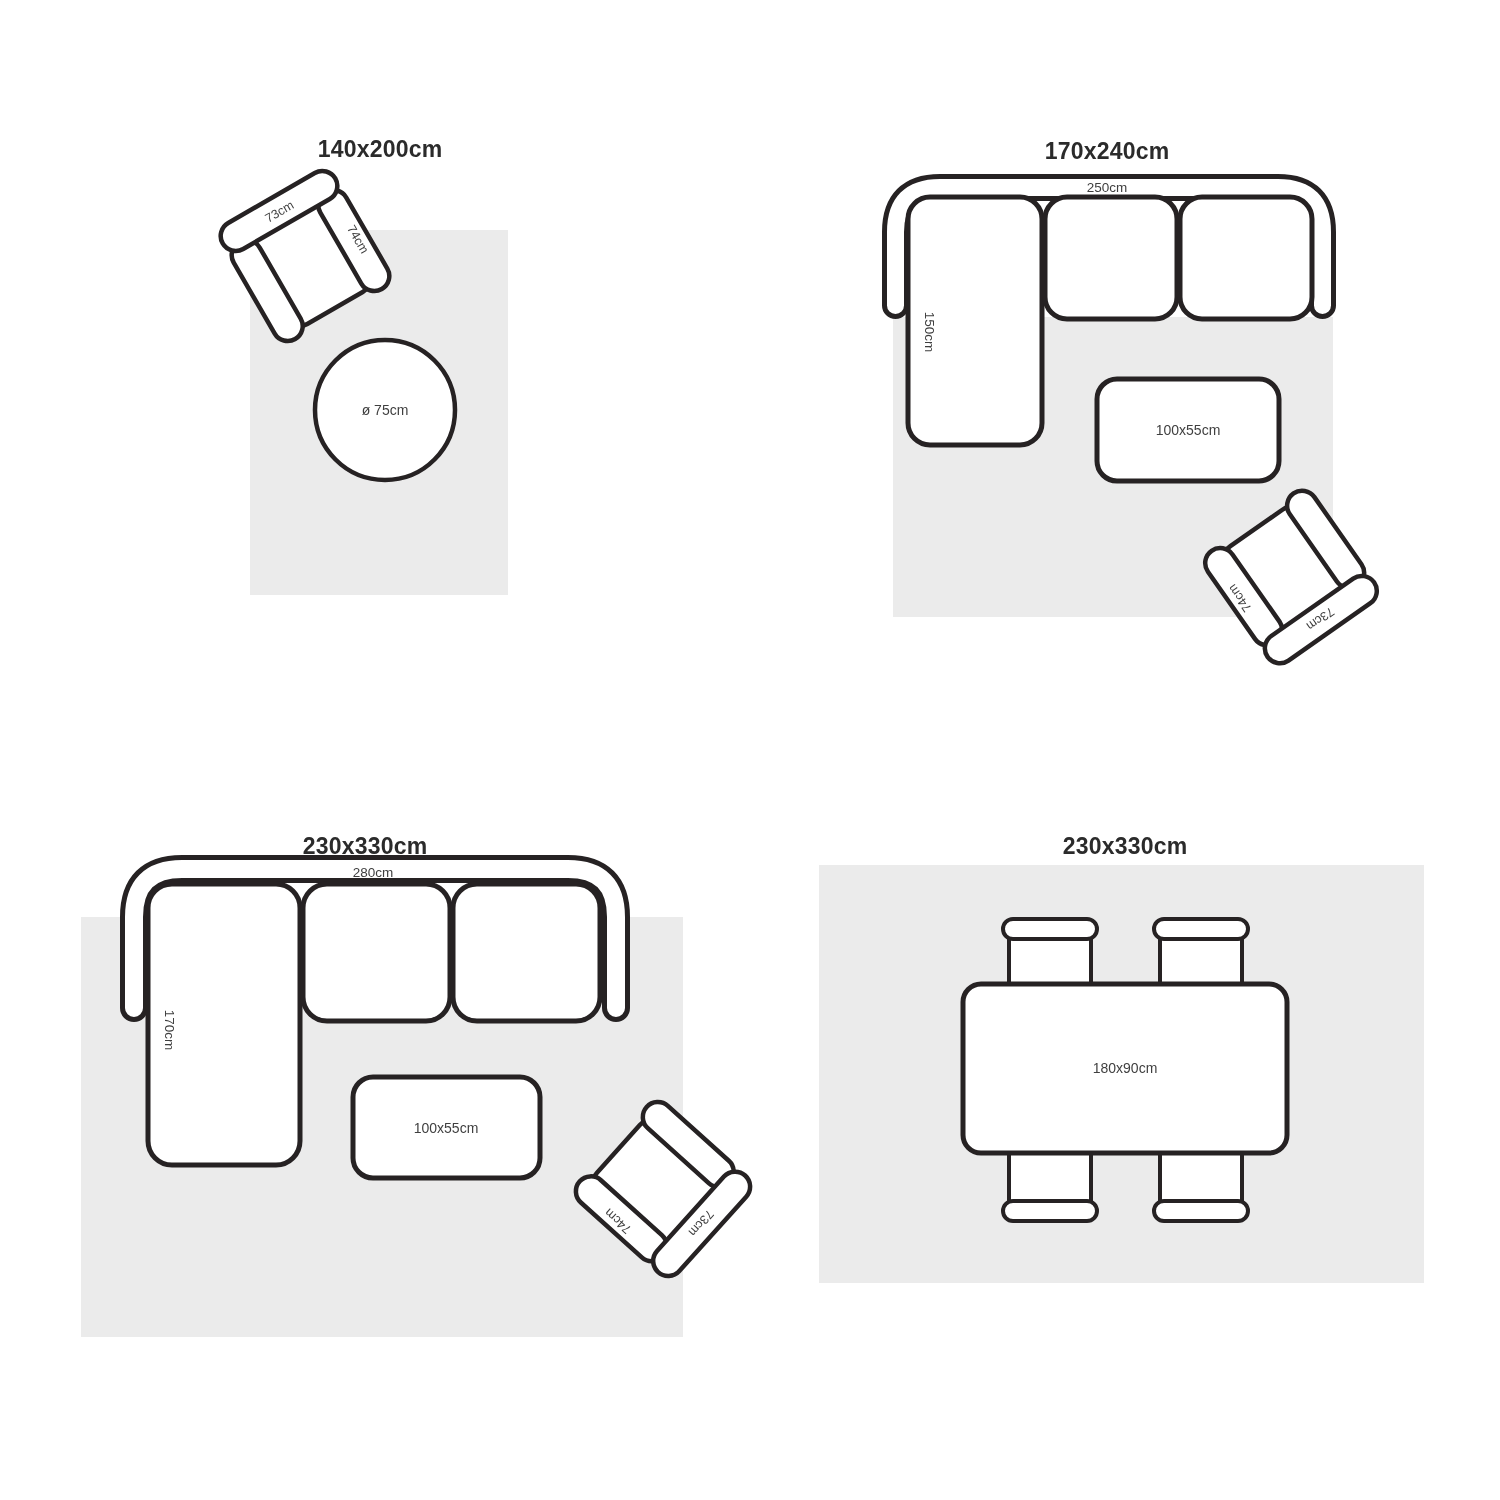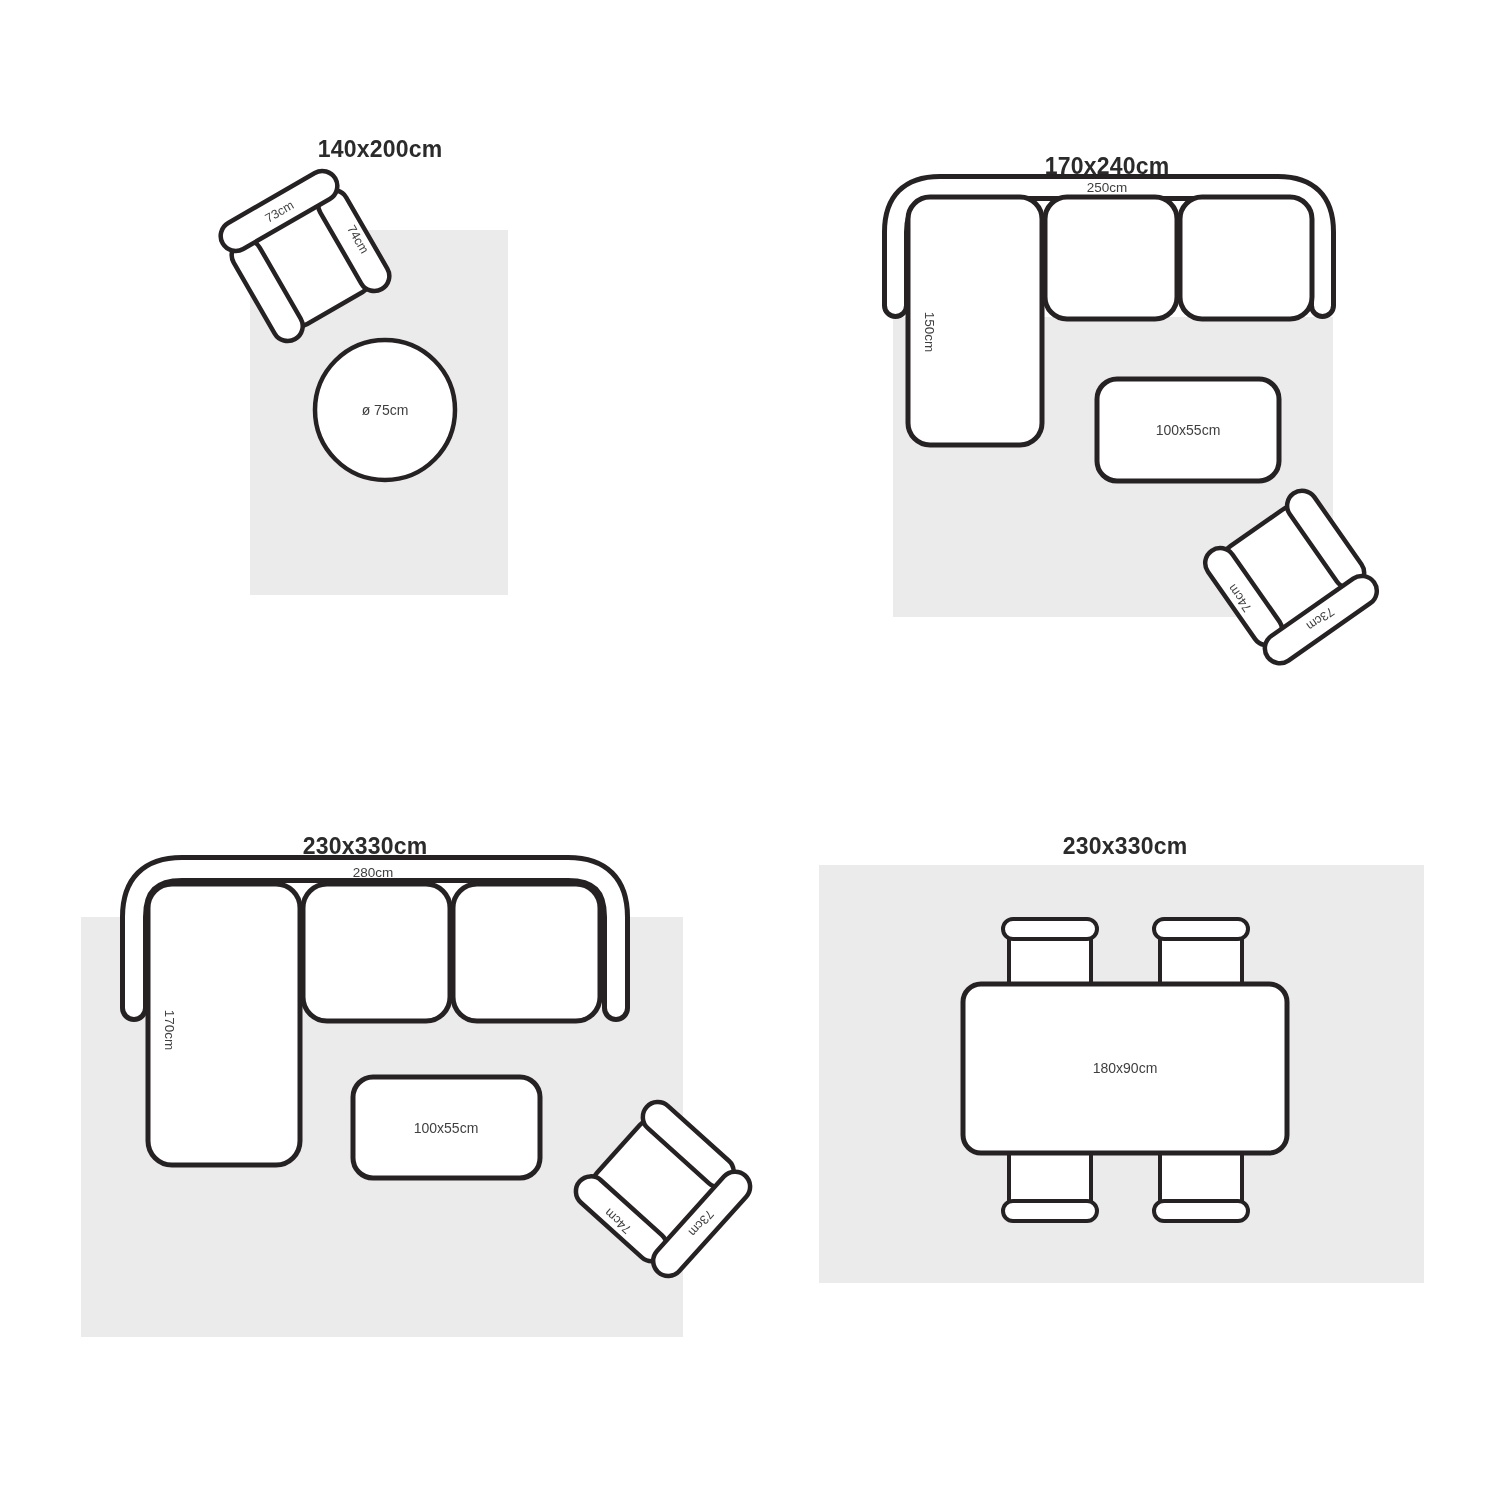--- a/index.html
+++ b/index.html
@@ -53,21 +53,21 @@
       </g>
 
       <g>
         <circle class="piece-c" cx="385" cy="410" r="70"></circle>
         <text class="lbl lbl-lg" x="385" y="415" text-anchor="middle">ø 75cm</text>
       </g>
     </svg>
   </section>
 
   <section class="quadrant">
-    <h2 class="title" style="left:1107px; top:134px;">170x240cm</h2>
+    <h2 class="title" style="left:1107px; top:119px;">170x240cm</h2>
     <div class="rug" style="left:893px; top:317px; width:440px; height:300px;"></div>
     <svg class="layer" width="1500" height="1500" viewBox="0 0 1500 1500">
 
       <g>
         <path class="band-outer" stroke-width="27" d="M 895.5,305.5 L 895.5,232 Q 895.5,187.5 940,187.5 L 1278,187.5 Q 1322.5,187.5 1322.5,232 L 1322.5,305.5"></path>
         <path class="band-inner" stroke-width="17" d="M 895.5,305.5 L 895.5,232 Q 895.5,187.5 940,187.5 L 1278,187.5 Q 1322.5,187.5 1322.5,232 L 1322.5,305.5"></path>
         <rect class="piece" x="908" y="197" width="134" height="248" rx="22"></rect>
         <rect class="piece" x="1045" y="197" width="132" height="122" rx="22"></rect>
         <rect class="piece" x="1180" y="197" width="132" height="122" rx="22"></rect>
         <text class="lbl lbl-md" x="1107" y="192" text-anchor="middle">250cm</text>

